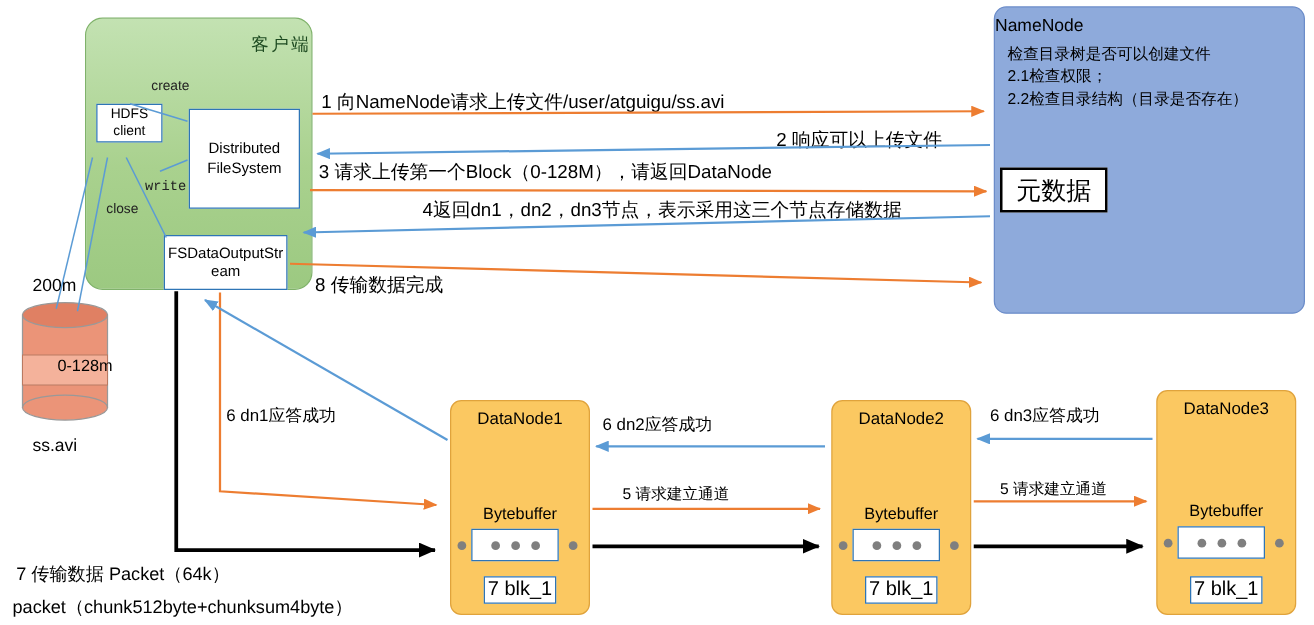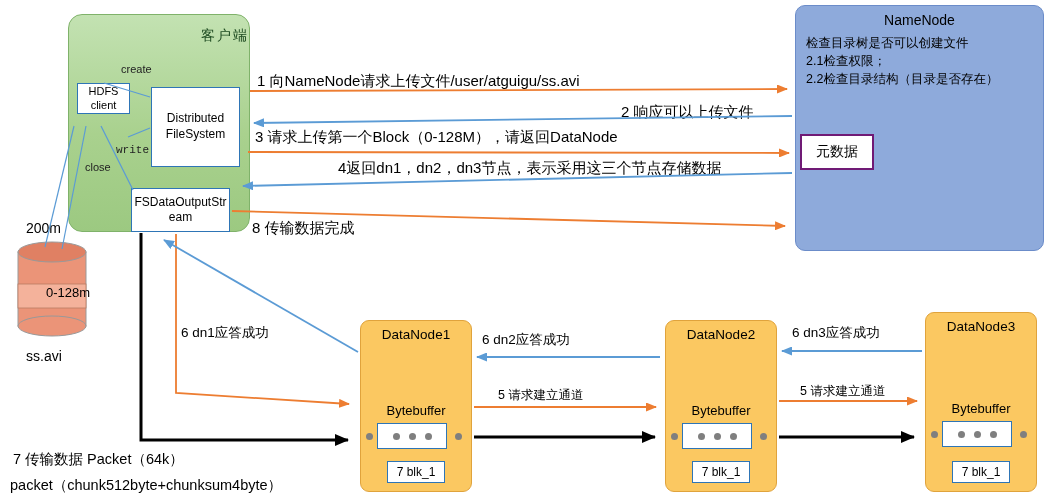--- a/index.html
+++ b/index.html
@@ -21,37 +21,37 @@
   .white-box { position:absolute; background:#fff; border:1.6px solid #2E75B6;
     display:flex; align-items:center; justify-content:center; text-align:center; }
   .hdfs-box  { left:8px;  top:68px;  width:53px; height:31px; font-size:11px; line-height:1.25; }
   .dfs-box   { left:82px; top:72px;  width:89px; height:80px; font-size:12px; line-height:1.3; padding:2px; }
   .fsdos-box { left:62px; top:173px; width:99px; height:44px; font-size:12px; line-height:1.25;
     word-break:break-all; padding:2px; }
 
   
   .namenode-box { left:795px; top:5px; width:249px; height:246px;
     background:#8EAADB; border:1px solid #6b8cc9; border-radius:10px; }
-  .namenode-title { position:absolute; left:0; top:6px; width:100%; text-align:center; font-size:14px; }
+  .namenode-title { position:absolute; left:0; top:6px; width:100%; font-size:14px; }
   .nn-checks { position:absolute; left:10px; top:28px; font-size:12.5px; line-height:1.45; }
-  .metadata-box { left:4px; top:128px; width:74px; height:36px; font-size:14px;
-    border:2px solid #701a75; }
+  .metadata-box { left:4px; top:128px; width:86px; height:36px; font-size:20px;
+    border:2px solid #000000; }
   .nn-replica { position:absolute; left:93px; top:143px; font-size:12.5px; line-height:1.42; }
 
   
   .datanode { width:112px; height:172px; background:#fbc861; border:1px solid #e0a33c;
     border-radius:9px; }
   .dn-title { position:absolute; left:0; top:6px; width:100%; text-align:center; font-size:13.5px; }
   .dn-buffer-label { position:absolute; left:0; top:82px; width:100%; text-align:center; font-size:13px; }
   .dot { width:7px; height:7px; border-radius:50%; background:#7f7f7f; }
   .dot-abs { position:absolute; }
   .bufbox { position:absolute; left:16px; top:102px; width:70px; height:26px; background:#fff;
     border:1.6px solid #2E75B6; display:flex; align-items:center; justify-content:center; gap:9px; }
   .blkbox { position:absolute; left:26px; top:140px; width:58px; height:22px; background:#fff;
-    border:1.6px solid #2E75B6; display:flex; align-items:center; justify-content:center; font-size:12px; }
+    border:1.6px solid #2E75B6; display:flex; align-items:center; justify-content:center; font-size:16px; }
 
   
   .cyl-svg { position:absolute; left:14px; top:240px; z-index:2; }
   .cyl-band-label { position:absolute; left:14px; top:285px; width:76px; text-align:right;
     font-size:13px; z-index:3; }
 
   .label { position:absolute; z-index:4; color:#000; white-space:nowrap; }
 </style>
 </head>
 <body>

